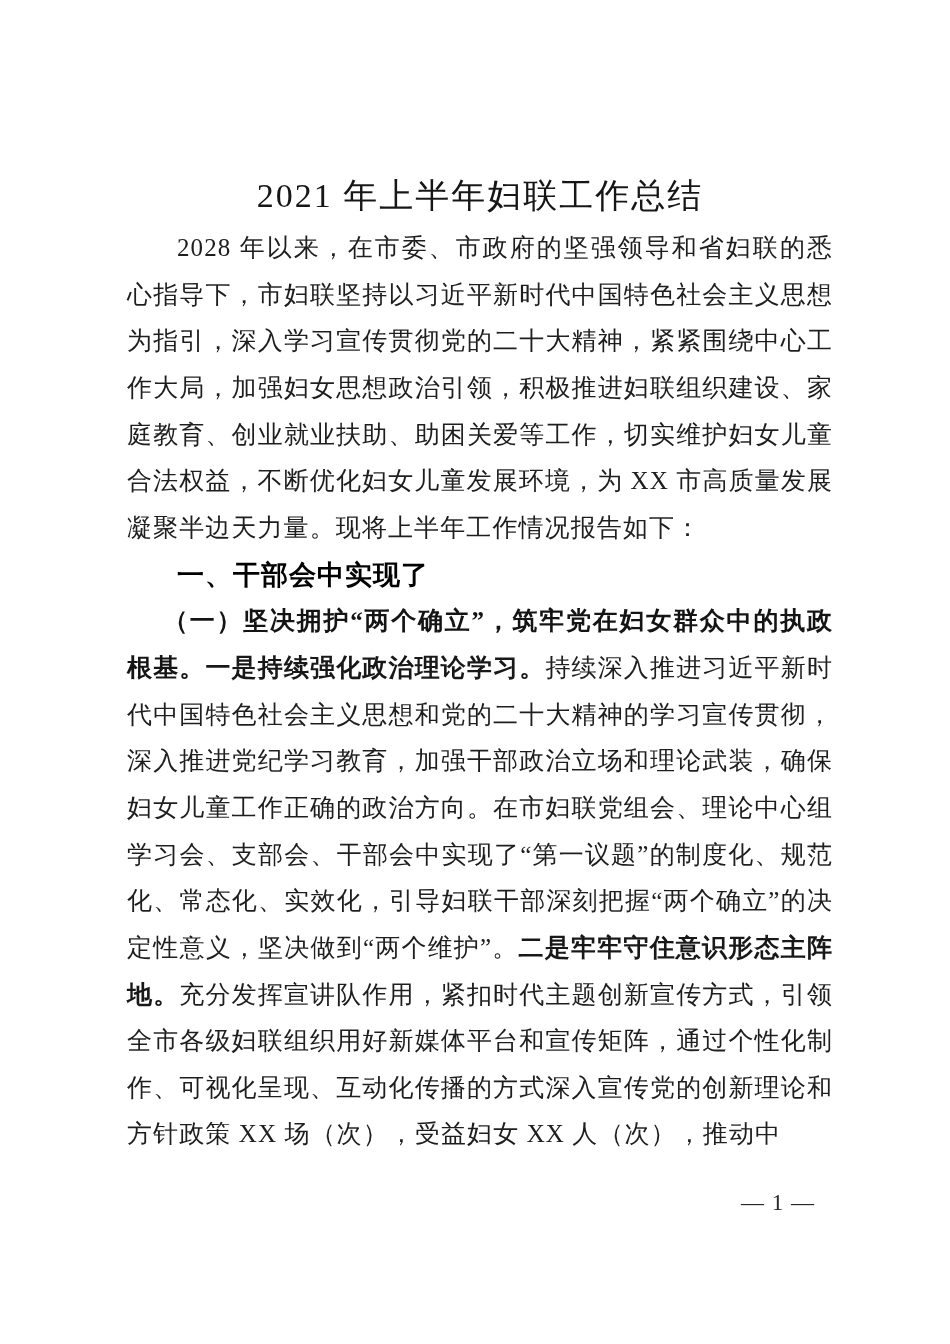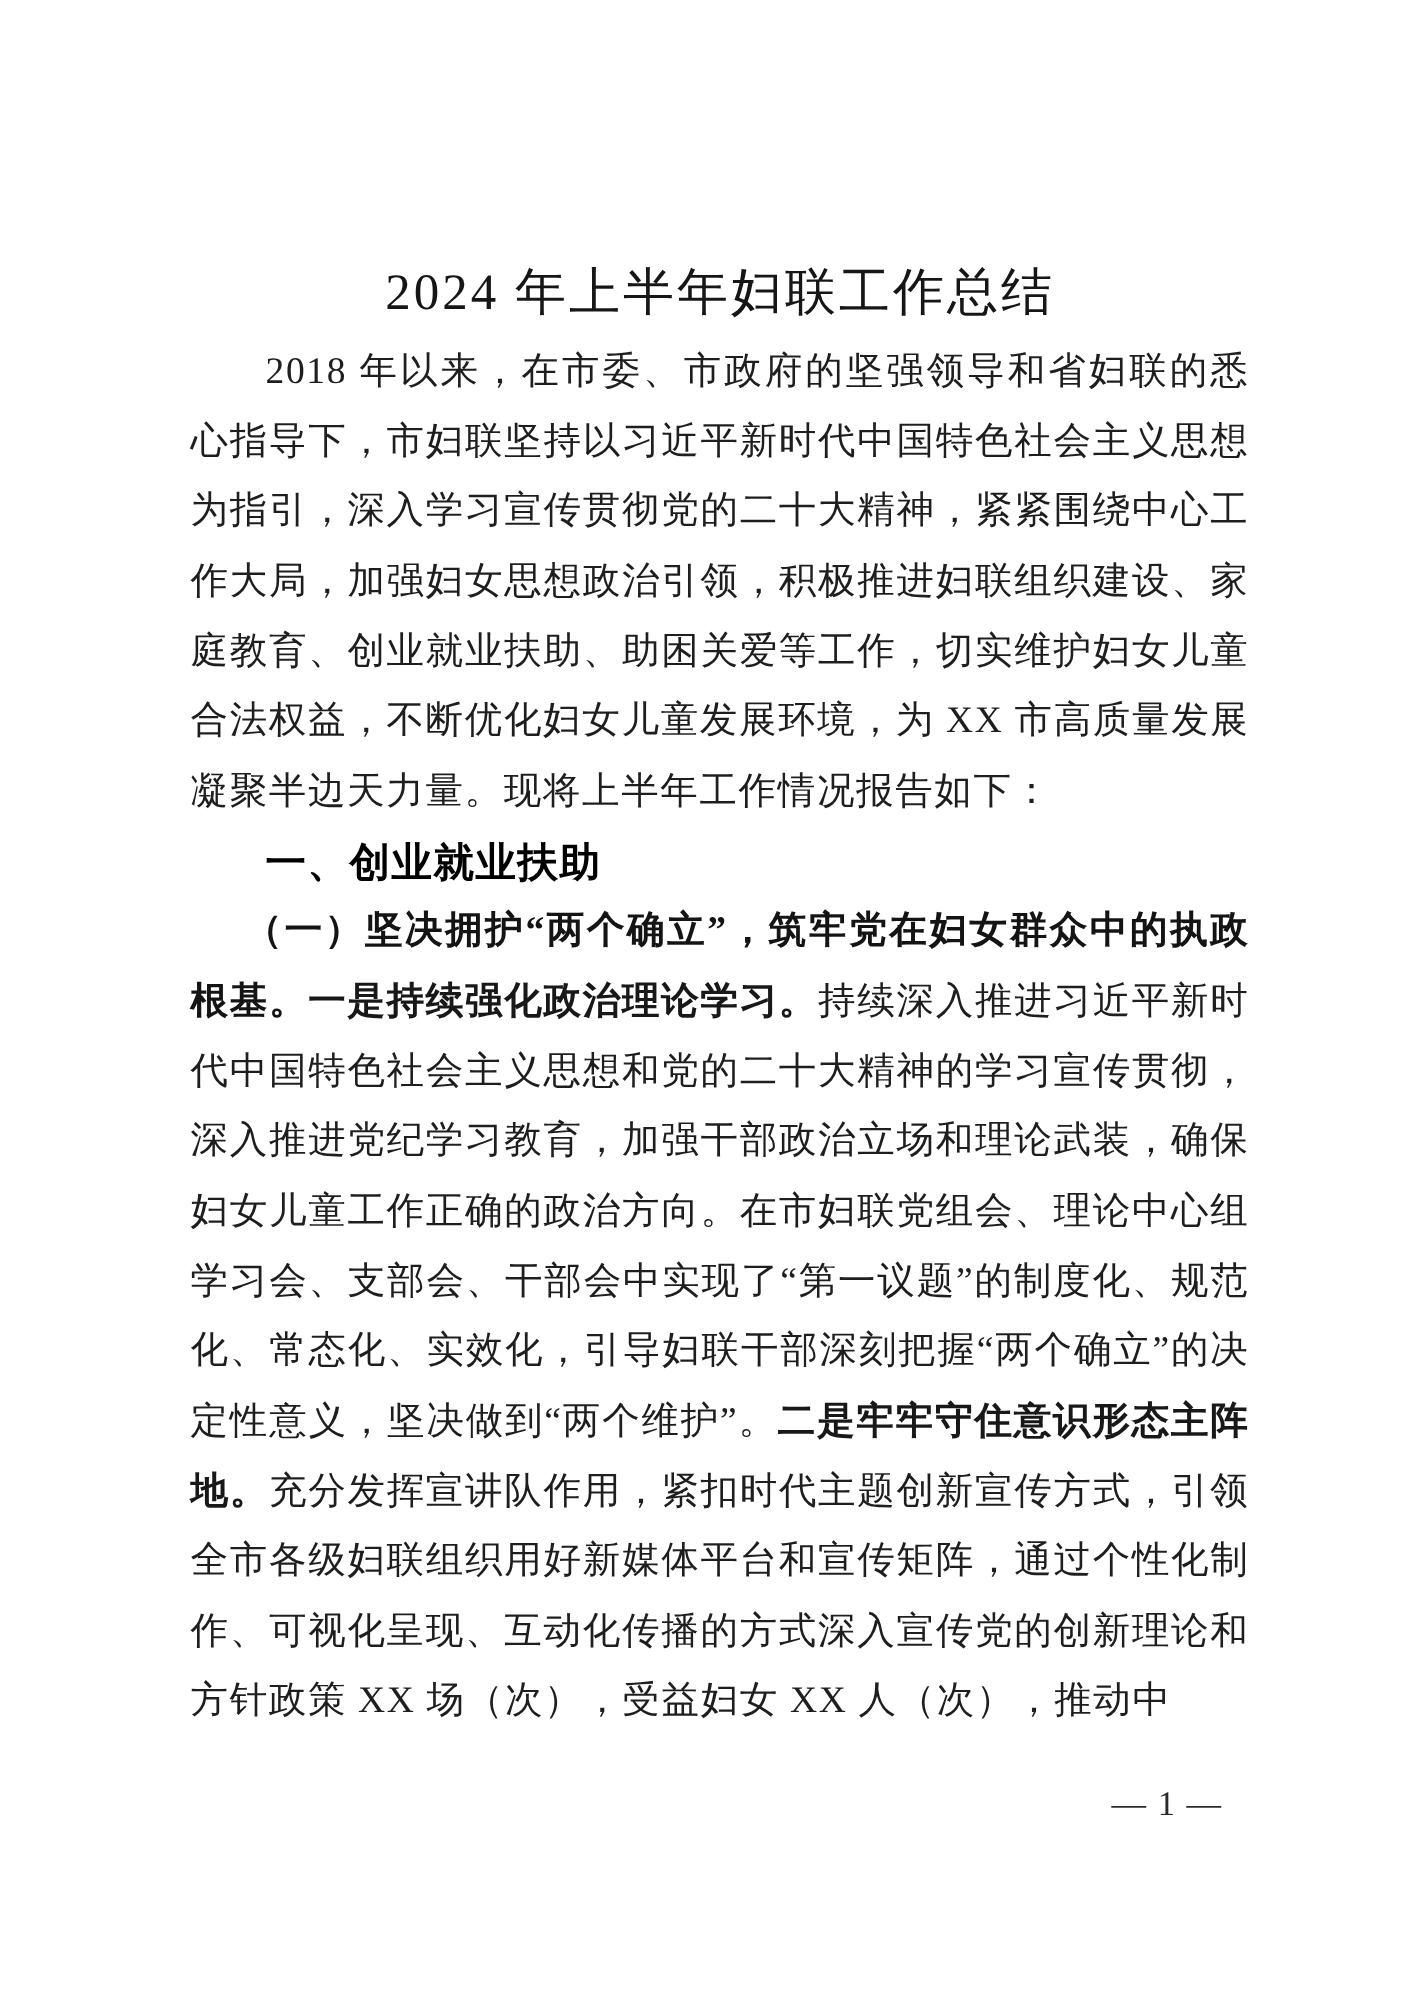--- a/index.html
+++ b/index.html
@@ -65,27 +65,27 @@
     font-size: 23px;
     letter-spacing: 1px;
     color: #2a2a2a;
   }
 </style>
 </head>
 <body>
 
 <div class="doc-page">
 
-  <h1 class="doc-title">2024 年上半年妇联工作总结</h1>
+  <h1 class="doc-title">2021 年上半年妇联工作总结</h1>
 
   <div class="doc-body">
 
-    <p class="para">2018 年以来，在市委、市政府的坚强领导和省妇联的悉心指导下，市妇联坚持以习近平新时代中国特色社会主义思想为指引，深入学习宣传贯彻党的二十大精神，紧紧围绕中心工作大局，加强妇女思想政治引领，积极推进妇联组织建设、家庭教育、创业就业扶助、助困关爱等工作，切实维护妇女儿童合法权益，不断优化妇女儿童发展环境，为 XX 市高质量发展凝聚半边天力量。现将上半年工作情况报告如下：</p>
+    <p class="para">2028 年以来，在市委、市政府的坚强领导和省妇联的悉心指导下，市妇联坚持以习近平新时代中国特色社会主义思想为指引，深入学习宣传贯彻党的二十大精神，紧紧围绕中心工作大局，加强妇女思想政治引领，积极推进妇联组织建设、家庭教育、创业就业扶助、助困关爱等工作，切实维护妇女儿童合法权益，不断优化妇女儿童发展环境，为 XX 市高质量发展凝聚半边天力量。现将上半年工作情况报告如下：</p>
 
-    <h2 class="sec-heading">一、创业就业扶助</h2>
+    <h2 class="sec-heading">一、干部会中实现了</h2>
 
     <p class="para para-sub"><strong class="lead-bold">（一）坚决拥护“两个确立”，筑牢党在妇女群众中的执政根基。</strong><span class="kai-label">一是持续强化政治理论学习。</span><span>持续深入推进习近平新时代中国特色社会主义思想和党的二十大精神的学习宣传贯彻，深入推进党纪学习教育，加强干部政治立场和理论武装，确保妇女儿童工作正确的政治方向。在市妇联党组会、理论中心组学习会、支部会、干部会中实现了“第一议题”的制度化、规范化、常态化、实效化，引导妇联干部深刻把握“两个确立”的决定性意义，坚决做到“两个维护”。</span><span class="kai-label">二是牢牢守住意识形态主阵地。</span><span>充分发挥宣讲队作用，紧扣时代主题创新宣传方式，引领全市各级妇联组织用好新媒体平台和宣传矩阵，通过个性化制作、可视化呈现、互动化传播的方式深入宣传党的创新理论和方针政策 XX 场（次），受益妇女 XX 人（次），推动中</span></p>
 
   </div>
 
   <div class="page-footer">— 1 —</div>
 
 </div>
 
 </body></html>

